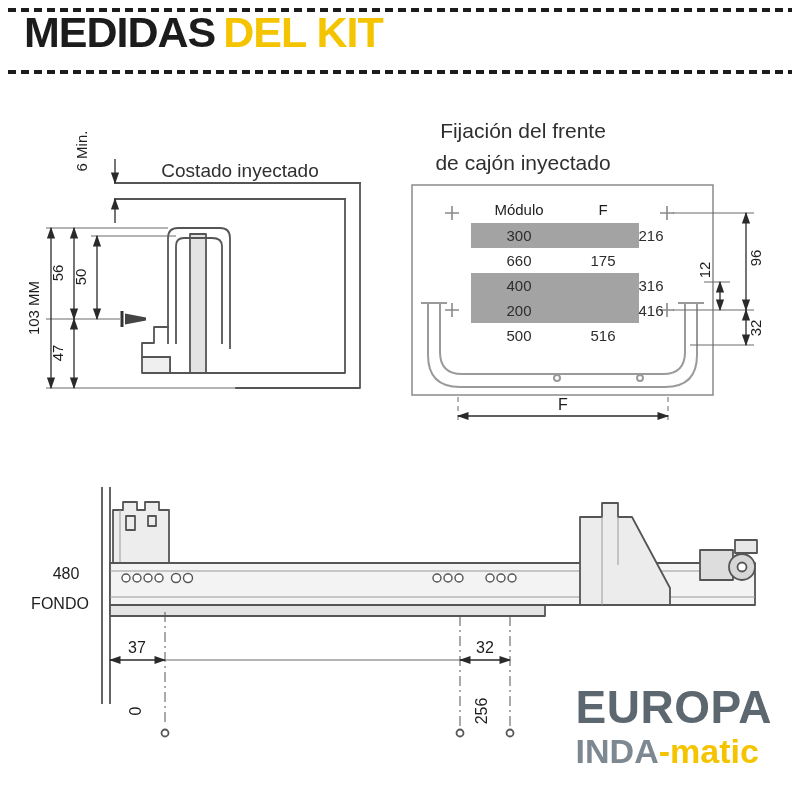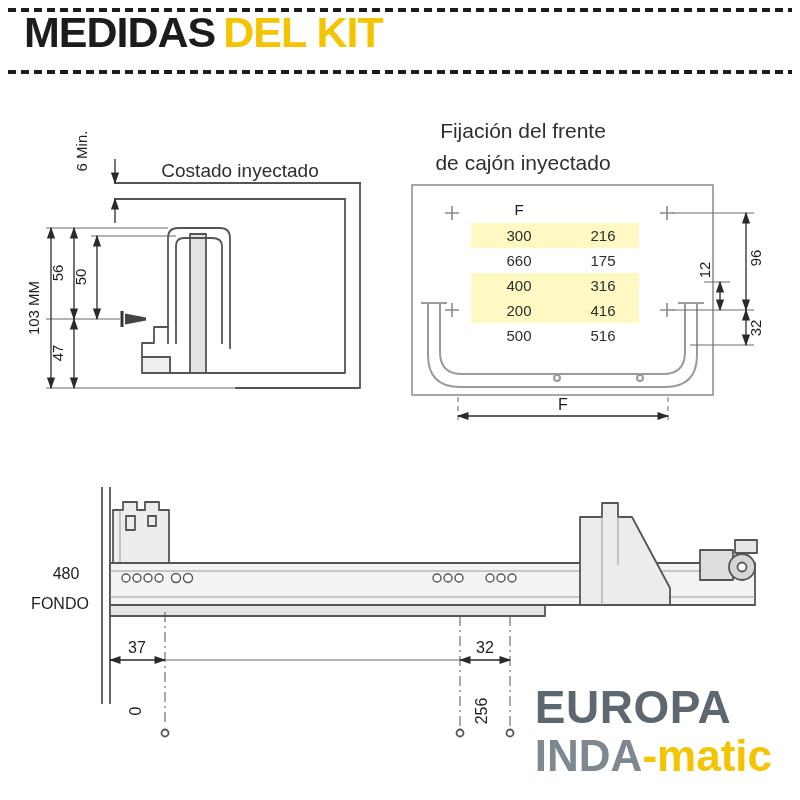--- a/index.html
+++ b/index.html
@@ -33,25 +33,25 @@
   .dash { stroke-dasharray:5 4; }
   .cl  { stroke:#555; stroke-width:1; stroke-dasharray:10 4 2 4; fill:none; }
   .hole { fill:#fff; stroke:#555; stroke-width:1.4; }
   .cross { stroke:#8a8a8a; stroke-width:1.6; fill:none; }
 
   .ftable { position:absolute; left:471px; top:196px; width:168px; background:#fff;
     font-size:15px; color:#2d2d2d; }
   .trow { display:grid; grid-template-columns:96px 72px; height:25px; line-height:25px;
     text-align:center; }
   .thead { height:27px; line-height:27px; color:#1d1d1d; }
-  .shade { background:#fef9c3; }
+  .shade { background:#a3a3a3;gap:48px; }
 
   .logo { position:absolute; right:28px; top:684px; text-align:left; line-height:1; }
   .logo-line1 { font-size:46px; font-weight:800; color:#5c6770; letter-spacing:0.5px; }
-  .logo-line2 { font-size:44px; font-weight:700; margin-top:4px; }
+  .logo-line2 { font-size:34px; font-weight:700; margin-top:4px; }
   .lg { color:#7d8891; }
   .ld { color:#F5C400; font-weight:800; }
   .ly { color:#F5C400; }
 </style>
 </head>
 <body>
 
 <div class="rule rule-top"></div>
 <h1 class="page-title"><span class="t1">MEDIDAS</span><span class="t2">DEL KIT</span></h1>
 <div class="rule rule-bottom"></div>
@@ -147,20 +147,21 @@
     <text transform="translate(371,228) rotate(-90)" text-anchor="middle" class="dim-text">32</text>
 
     <path class="wl dash" d="M68,297 V320 M278,297 V320"></path>
     <line class="dl" x1="68" y1="316" x2="278" y2="316" marker-start="url(#arr2)" marker-end="url(#arr2)"></line>
     <text transform="translate(173,310)" text-anchor="middle" class="dim-text-lg">F</text>
   </g>
 </svg>
 
 <div class="ftable">
   <div class="trow thead">
+    <span>Módulo</span>
     <span>F</span>
   </div>
   <div class="trow shade">
     <span>300</span>
     <span>216</span>
   </div>
   <div class="trow">
     <span>660</span>
     <span>175</span>
   </div>

